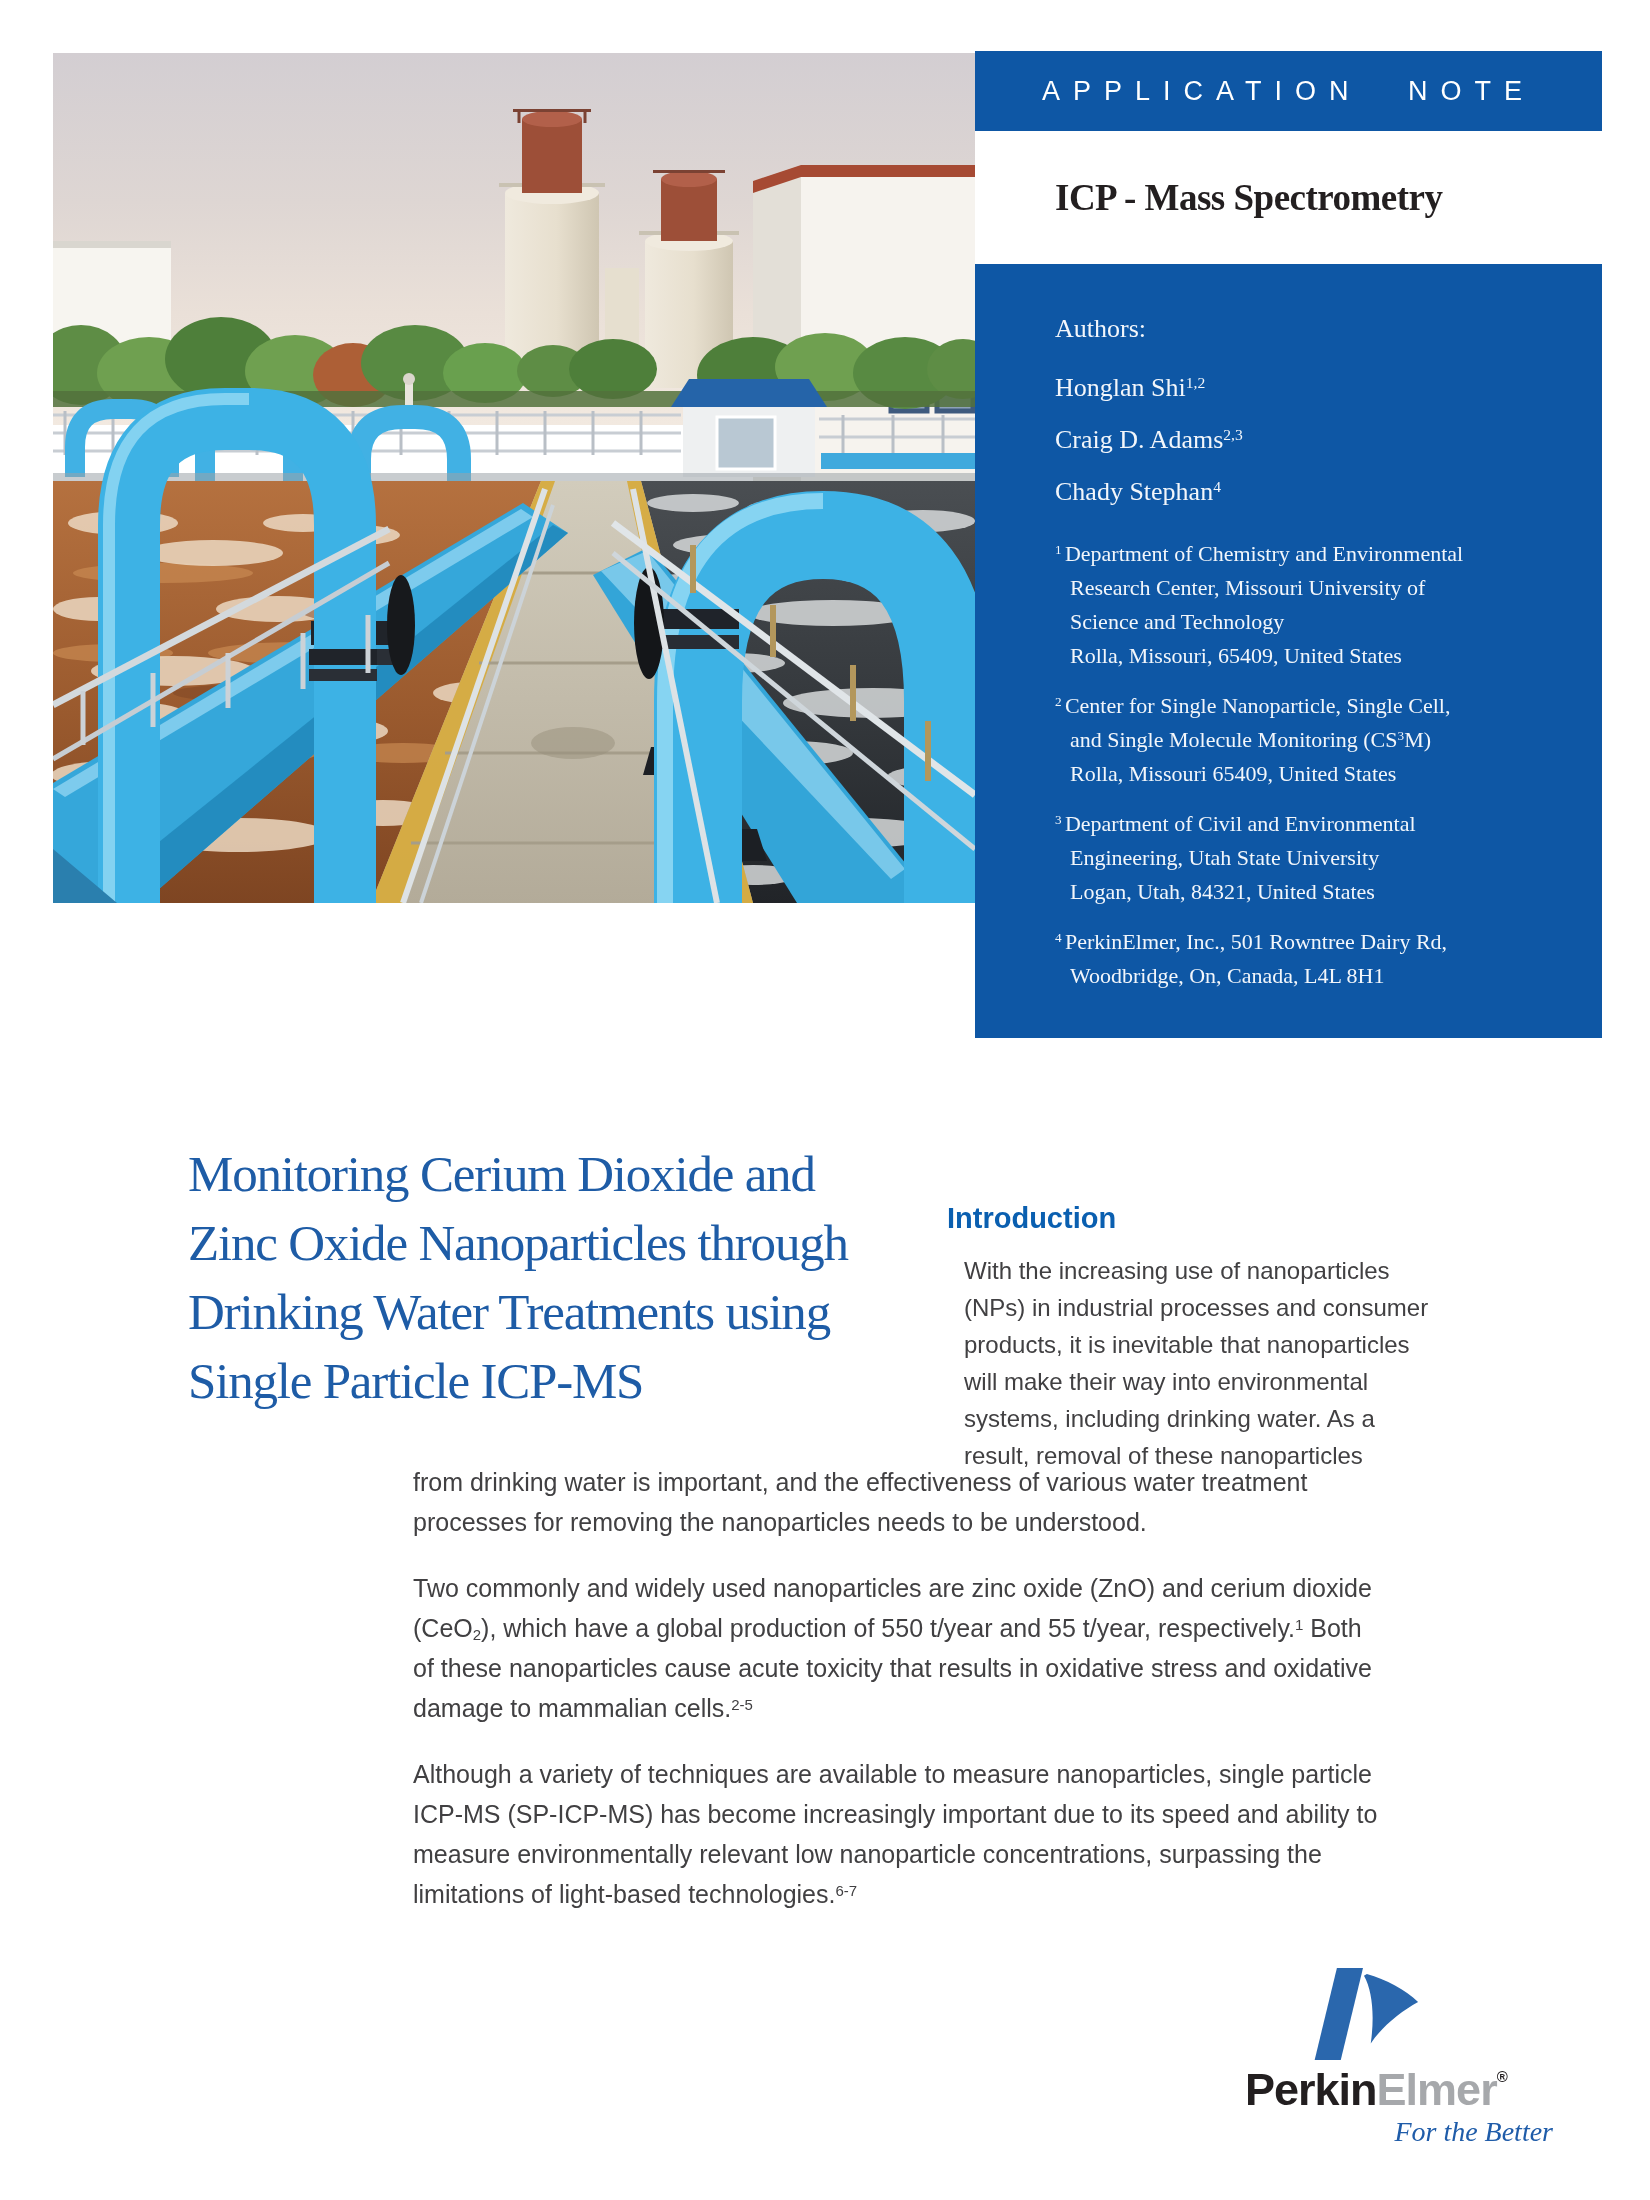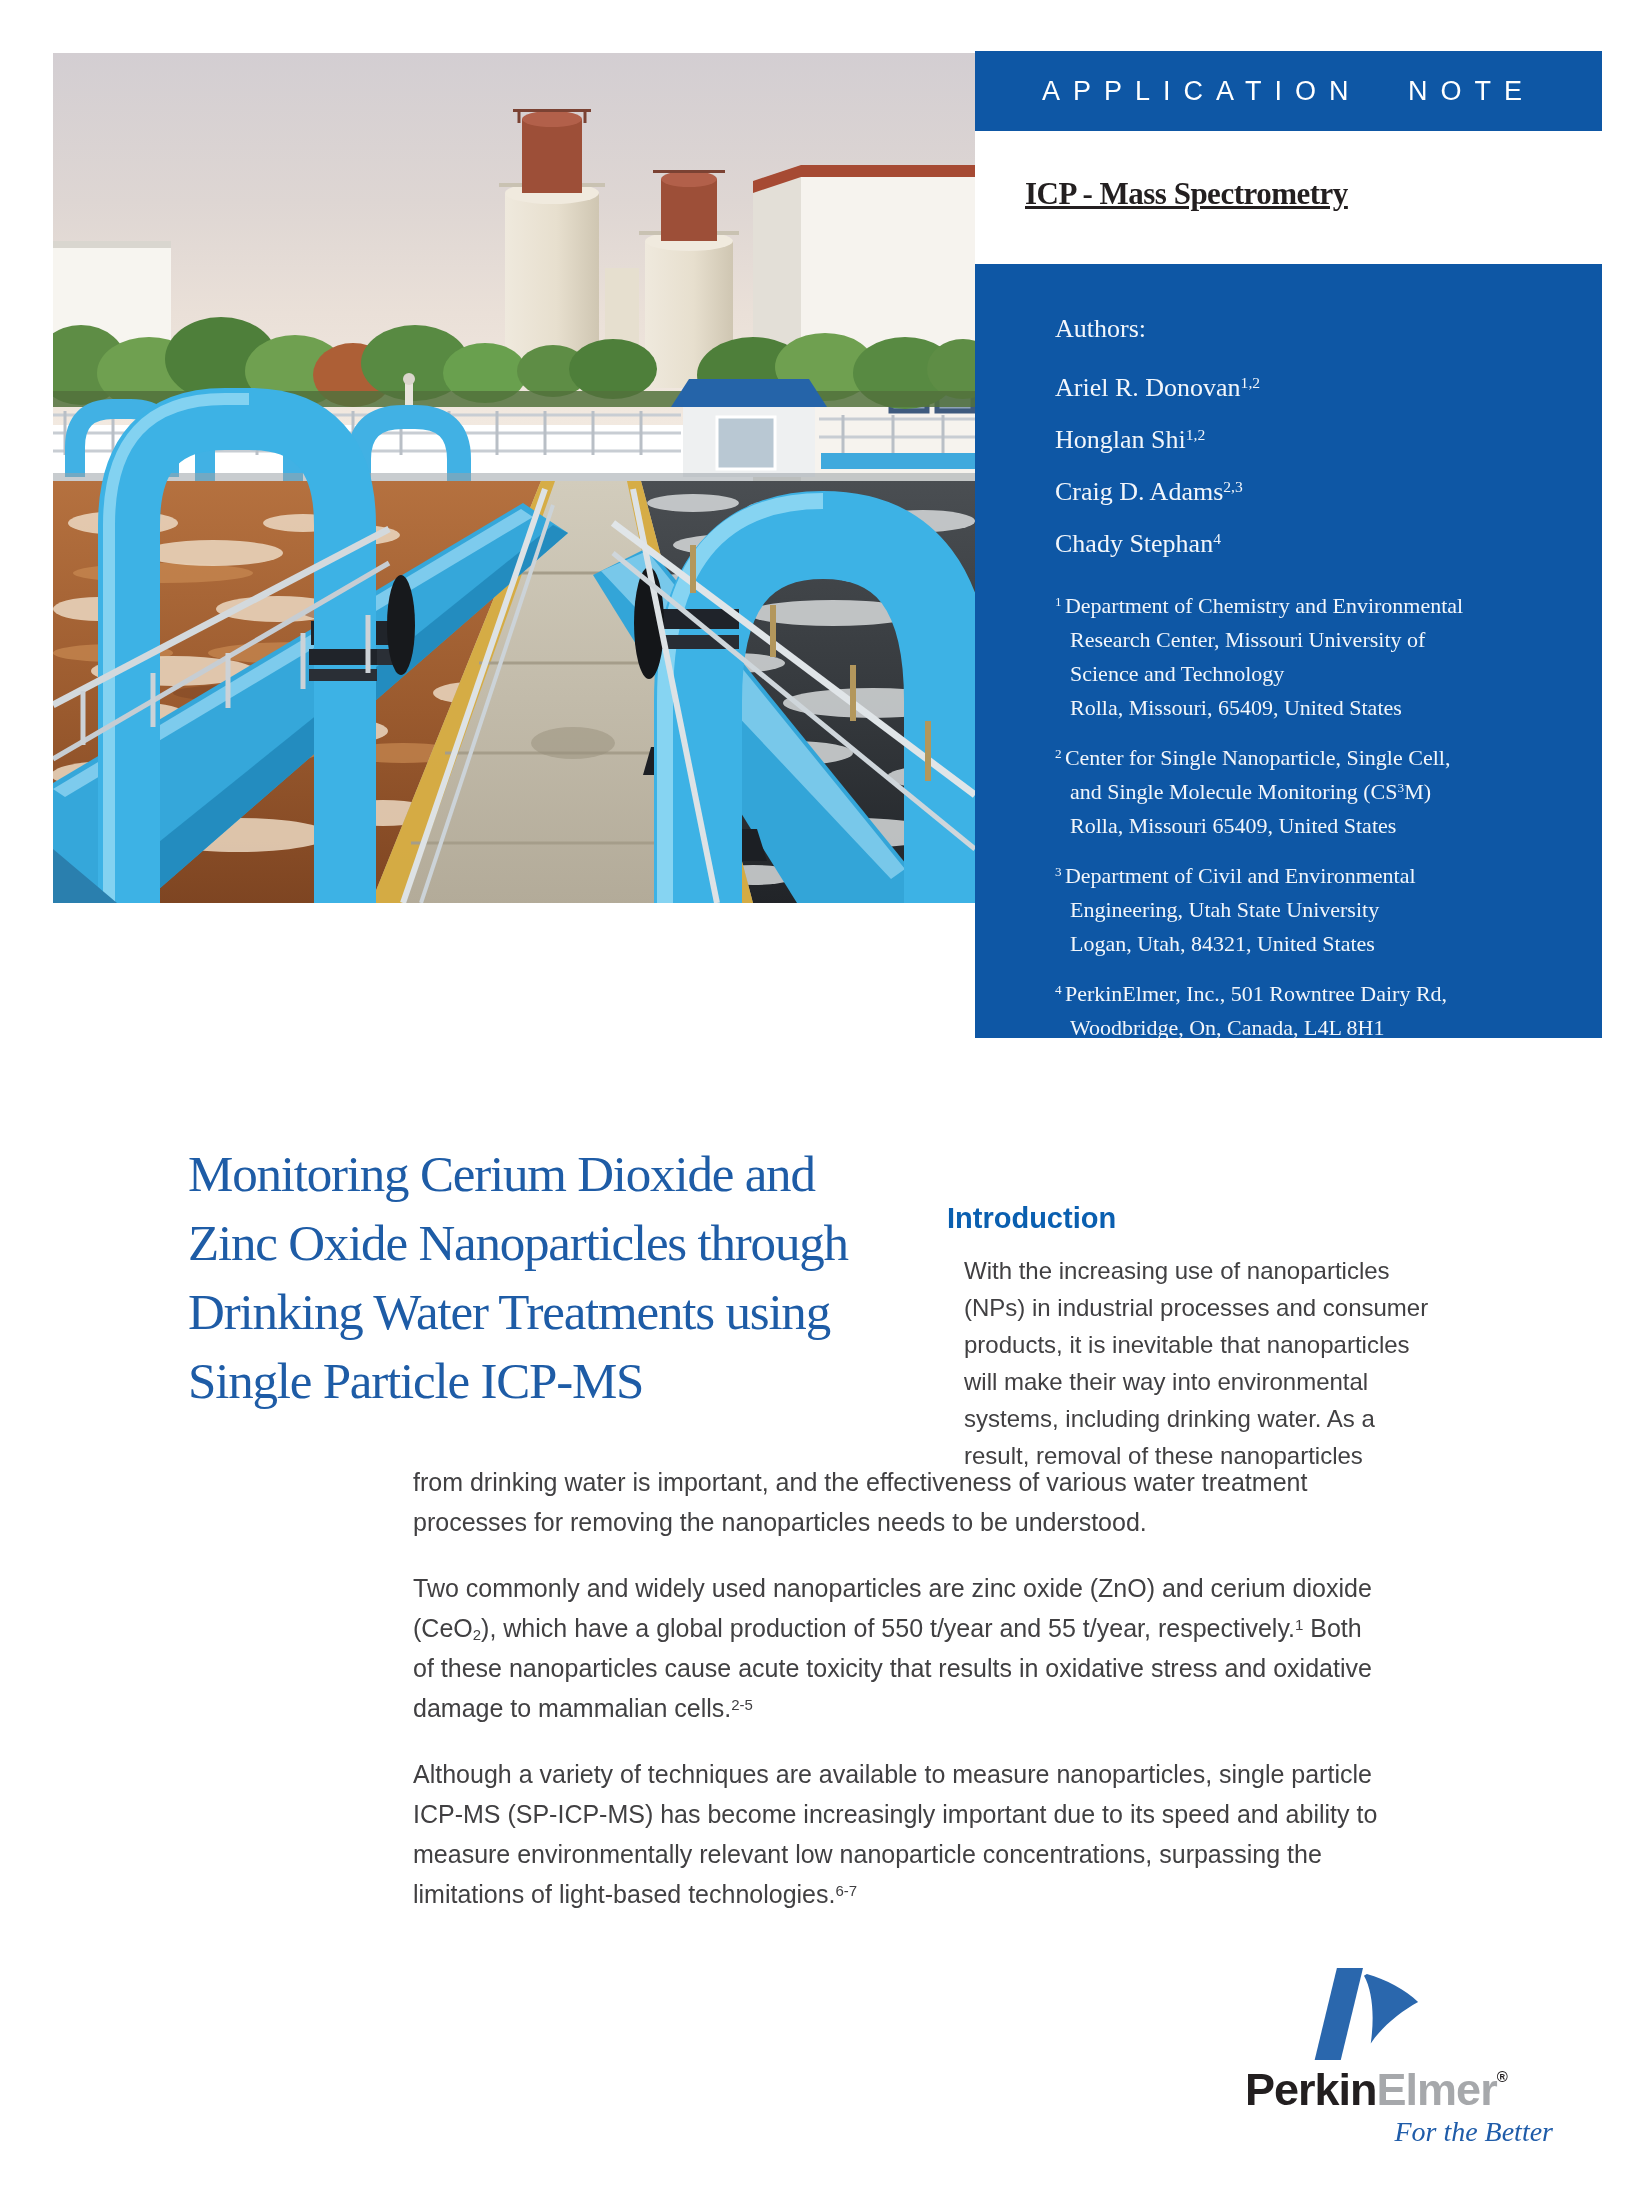--- a/index.html
+++ b/index.html
@@ -12,22 +12,22 @@
   .page{position:relative;width:1650px;height:2200px;background:#ffffff;overflow:hidden;
         font-family:"Liberation Sans",sans-serif;}
 
   
   .photo{position:absolute;left:53px;top:53px;width:922px;height:850px;display:block;}
 
   
   .band{position:absolute;left:975px;top:51px;width:627px;height:80px;background:var(--panel-blue);
         color:var(--band-text);display:flex;align-items:center;justify-content:center;
         font-size:27px;letter-spacing:13px;word-spacing:26px;white-space:nowrap;}
-  .category{position:absolute;left:1025px;top:176px;font-family:"Liberation Serif",serif;
-        font-weight:bold;font-size:31px;color:var(--category-color);letter-spacing:-0.5px;white-space:nowrap;text-decoration:underline;}
+  .category{position:absolute;left:1055px;top:176px;font-family:"Liberation Serif",serif;
+        font-weight:bold;font-size:37px;color:var(--category-color);letter-spacing:-0.5px;white-space:nowrap;}
 
   
   .panel{position:absolute;left:975px;top:264px;width:627px;height:774px;background:var(--panel-blue);
         color:var(--panel-text);font-family:"Liberation Serif",serif;box-sizing:border-box;
         padding:50px 46px 0 80px;}
   .panel .heading{font-weight:normal;font-size:26px;margin-bottom:28px;}
   .authors-list .author-line{font-size:26px;margin-bottom:21px;line-height:31px;}
   .affiliations{margin-top:30px;}
   .affiliations .affiliation{margin-bottom:16px;font-size:22px;line-height:34px;}
   .affiliations .affil-line{padding-left:15px;}
@@ -317,21 +317,20 @@
   </svg>
 
   <div class="band">
     <span>APPLICATION NOTE</span>
   </div>
   <div class="category">ICP - Mass Spectrometry</div>
 
   <div class="panel">
     <div class="heading">Authors:</div>
     <div class="authors-list">
-        <div class="author-line">Ariel R. Donovan<sup>1,2</sup></div>
         <div class="author-line">Honglan Shi<sup>1,2</sup></div>
         <div class="author-line">Craig D. Adams<sup>2,3</sup></div>
         <div class="author-line">Chady Stephan<sup>4</sup></div>
       </div>
     <div class="affiliations">
         <div class="affiliation">
           <div class="affil-line"><sup>1 </sup>Department of Chemistry and Environmental</div>
           <div class="affil-line">Research Center, Missouri University of</div>
           <div class="affil-line">Science and Technology</div>
           <div class="affil-line">Rolla, Missouri, 65409, United States</div>

